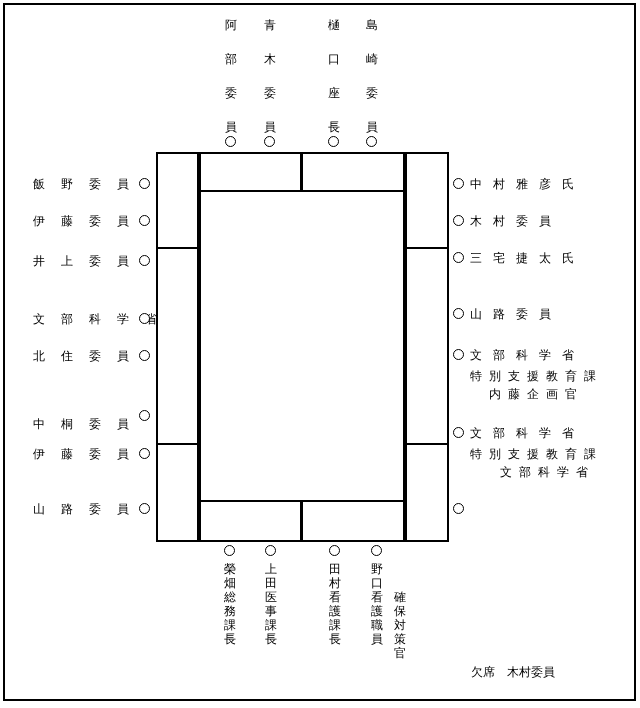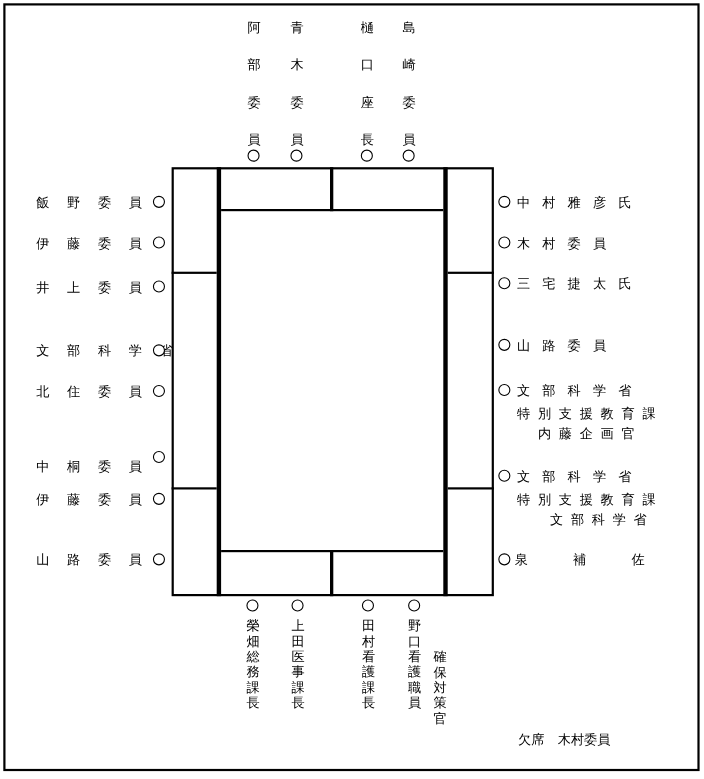--- a/index.html
+++ b/index.html
@@ -104,21 +104,20 @@
   <div class="hlabel ls11" style="left:470px;top:308px">山路委員</div>
 
   <div class="hlabel ls11" style="left:470px;top:349px">文部科学省</div>
   <div class="hlabel ls7" style="left:470px;top:370px">特別支援教育課</div>
   <div class="hlabel ls7" style="left:489px;top:388px">内藤企画官</div>
 
   <div class="hlabel ls11" style="left:470px;top:427px">文部科学省</div>
   <div class="hlabel ls7" style="left:470px;top:448px">特別支援教育課</div>
   <div class="hlabel ls7" style="left:500px;top:466px">文部科学省</div>
 
-  <div class="hlabel ls41" style="left:468px;top:503px">泉補佐</div>
 
   <div class="circ" style="left:224px;top:545px"></div>
   <div class="circ" style="left:265px;top:545px"></div>
   <div class="circ" style="left:329px;top:545px"></div>
   <div class="circ" style="left:371px;top:545px"></div>
 
   <div class="vcol vbot" style="left:230px;top:563px">
       <span class="vch">榮</span>
       <span class="vch">畑</span>
       <span class="vch">総</span>

